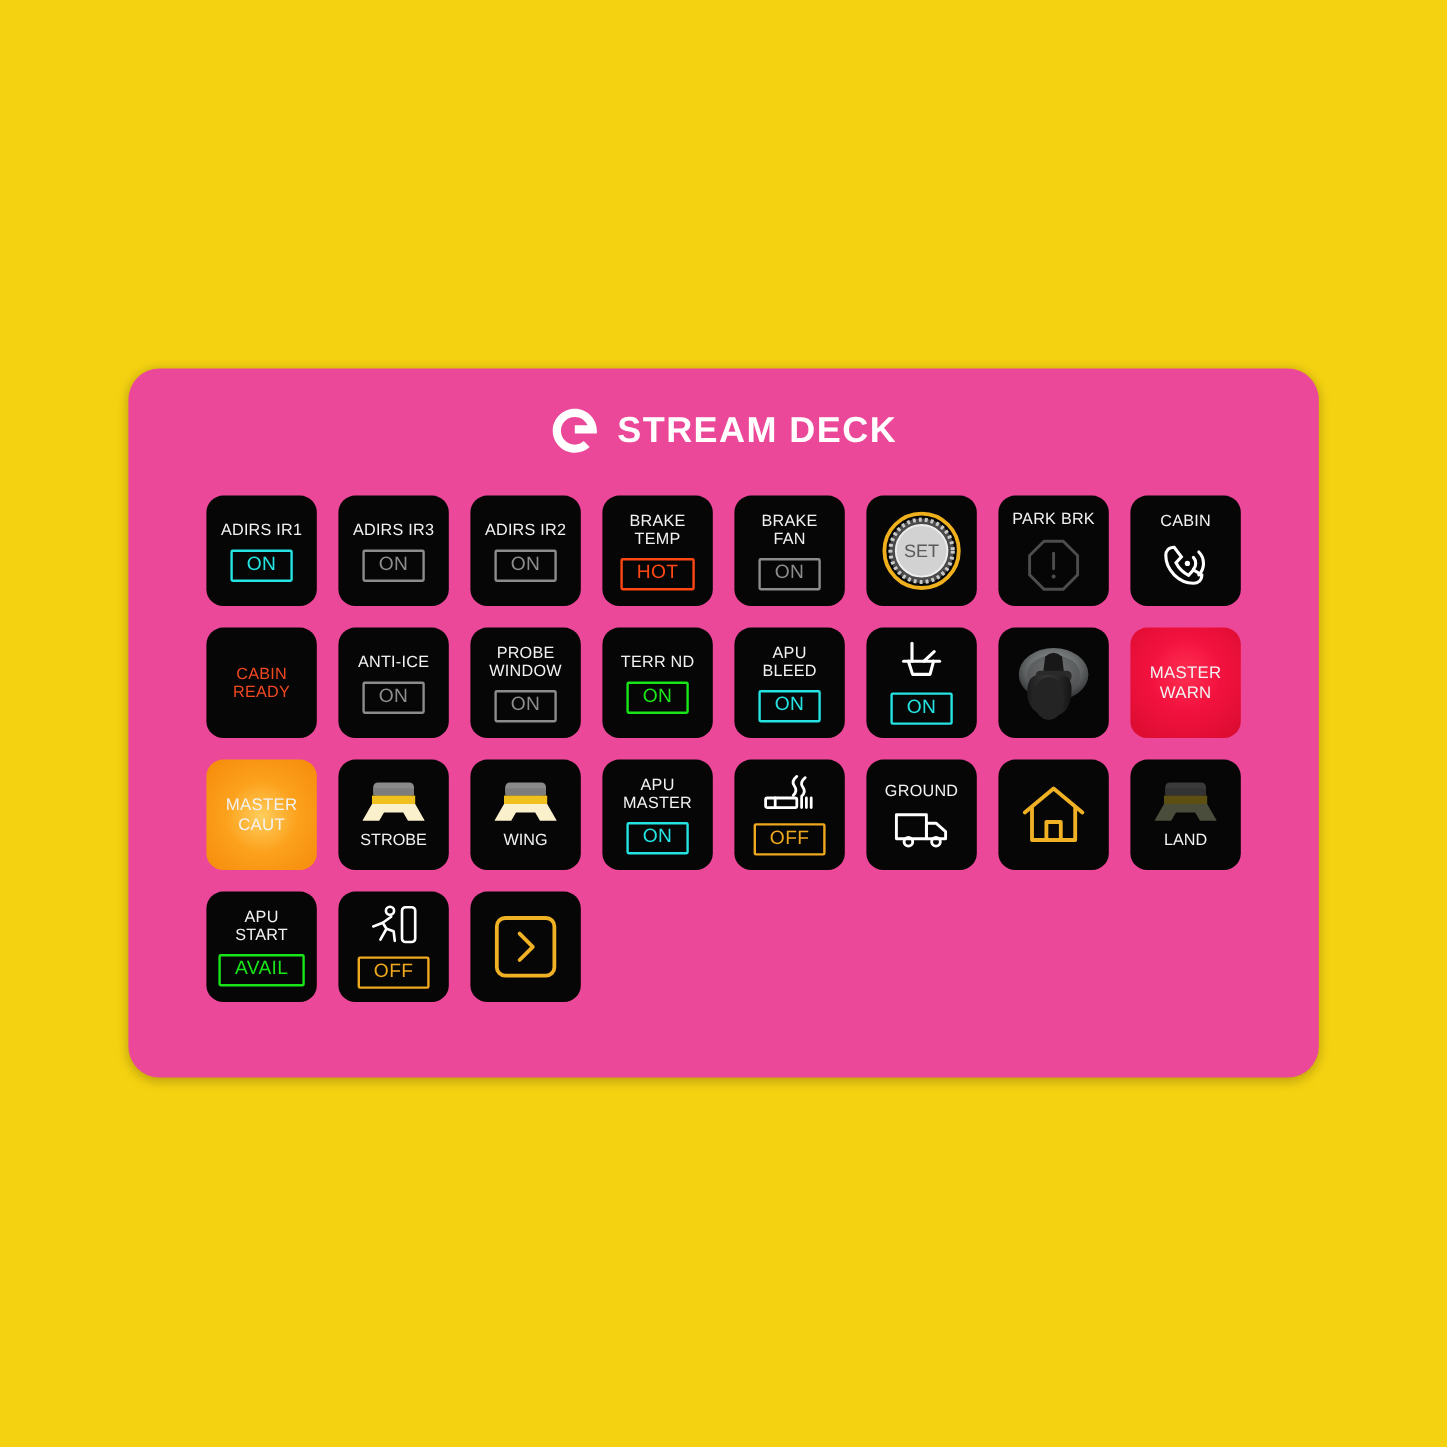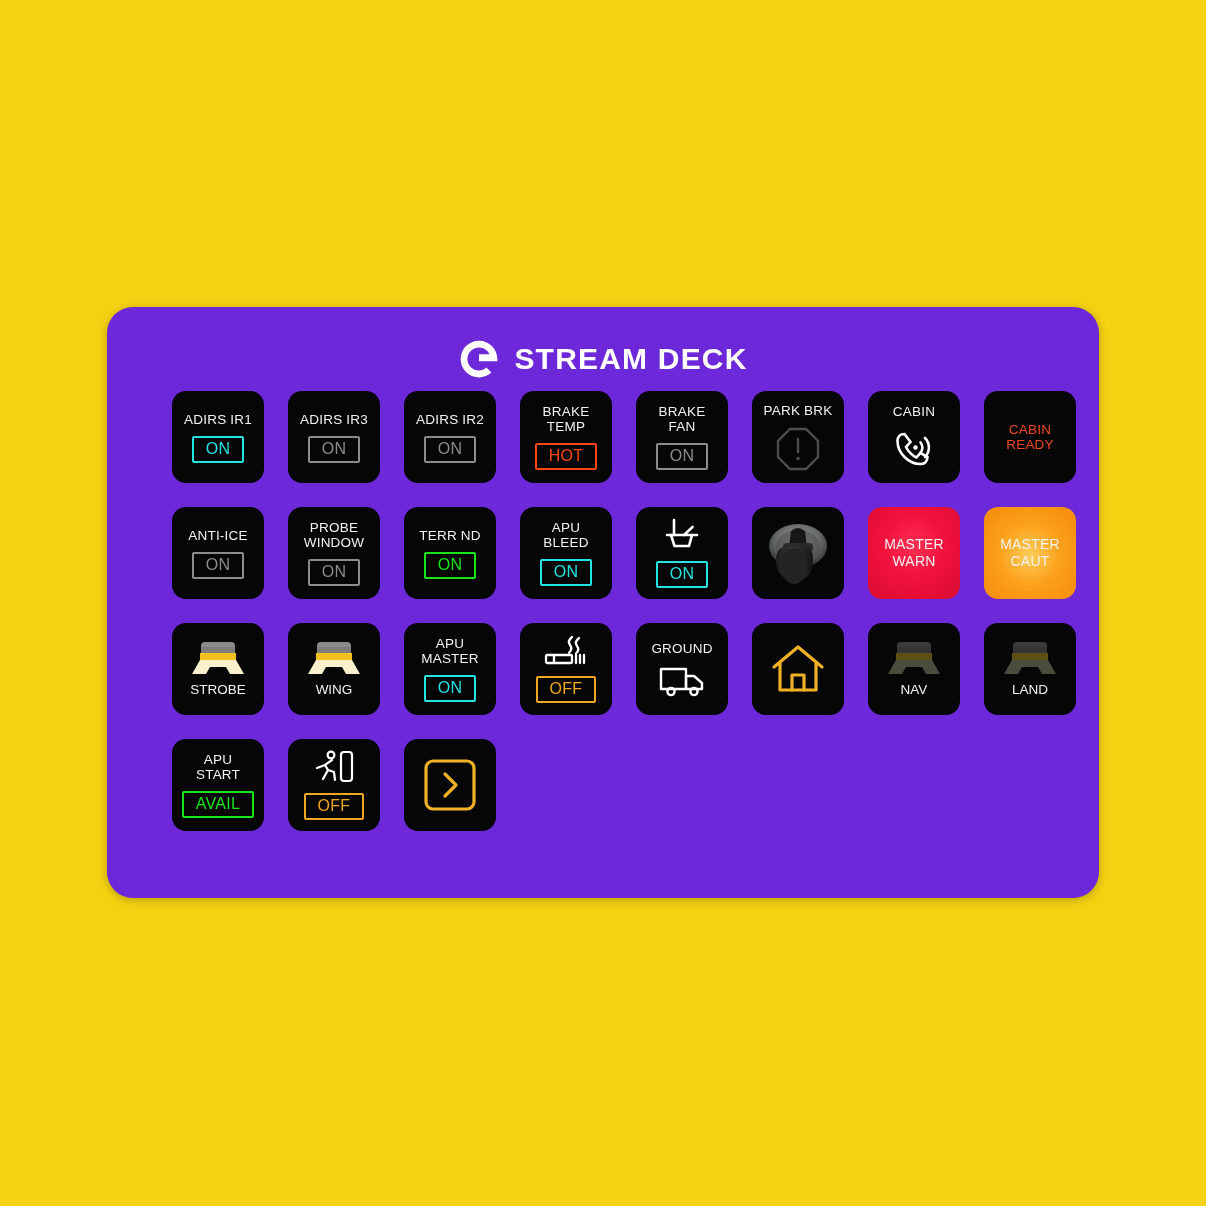--- a/index.html
+++ b/index.html
@@ -8,44 +8,44 @@
     background:#F5D211;
     font-family:"Liberation Sans", sans-serif;
     overflow:hidden;
   }
   #stage{position:relative;width:1206px;height:1206px;}
 
   
   #deck{
     position:absolute;left:107px;top:307px;
     width:992px;height:591px;
-    background:#6d28d9;
+    background:#ec4899;
     border-radius:26px;
     box-shadow:0 2px 10px rgba(0,0,0,.25);
   }
 
   
   #brand{
     position:absolute;left:0;top:31px;width:100%;
     display:flex;align-items:center;justify-content:center;gap:14px;
   }
   #brand .logo{width:42px;height:42px;display:block;}
   #brand .wordmark{
     color:#ffffff;font-size:30px;font-weight:bold;
     letter-spacing:1.2px;line-height:1;
     font-family:"Liberation Sans", sans-serif;
   }
 
   
   #grid{
-    position:absolute;left:65px;top:84px;
+    position:absolute;left:65px;top:106px;
     display:grid;
     grid-template-columns:repeat(8,92px);
     grid-template-rows:repeat(4,92px);
-    column-gap:18px;row-gap:18px;gap:24px;
+    column-gap:18px;row-gap:18px;
   }
   .key{
     position:relative;
     width:92px;height:92px;
     background:#060606;
     border-radius:14px;
     display:flex;flex-direction:column;
     align-items:center;justify-content:center;
     overflow:hidden;
     box-sizing:border-box;
@@ -137,20 +137,34 @@
             <div class="title">BRAKE
 TEMP</div>
             <div class="badge b-red">HOT</div>
           </div>
         </div>
         <div class="key">
           <div class="stack">
             <div class="title">BRAKE
 FAN</div>
             <div class="badge b-grey">ON</div>
+          </div>
+        </div>
+        <div class="key">
+          <div class="stack">
+            <div style="display: flex; align-items: center; justify-content: center;">
+              <svg class="ico" width="66" height="66" viewBox="0 0 66 66">
+        <circle cx="33" cy="33" r="31" fill="none" stroke="#F0B01E" stroke-width="3.2"></circle>
+        <circle cx="33" cy="33" r="27" fill="#4a4a4a"></circle>
+        <circle cx="33" cy="33" r="26" fill="none" stroke="#c9c9c9" stroke-width="3.4" stroke-dasharray="2.4 2.6"></circle>
+        <circle cx="33" cy="33" r="21.5" fill="#d2d2d2"></circle>
+        <circle cx="33" cy="33" r="21.5" fill="none" stroke="#ededed" stroke-width="1.6"></circle>
+        <text x="33" y="38.5" text-anchor="middle" font-family="Liberation Sans, sans-serif" font-size="15" fill="#5a5a5a">SET</text>
+      </svg>
+            </div>
           </div>
         </div>
         <div class="key">
           <div class="stack">
             <div class="title">PARK BRK</div>
             <div style="display: flex; align-items: center; justify-content: center;">
               <svg class="ico" width="44" height="44" viewBox="0 0 44 44" fill="none" stroke="#4d4d4d" stroke-width="2.4">
         <path d="M14 2 H30 L42 14 V30 L30 42 H14 L2 30 V14 Z"></path>
         <path d="M22 12 V25" stroke-linecap="round"></path>
         <circle cx="22" cy="31.5" r="1.7" fill="#4d4d4d" stroke="none"></circle>
@@ -325,31 +339,20 @@
           </div>
         </div>
         <div class="key">
           <div class="stack tight">
             <svg class="lamp" viewBox="0 0 52 34">
       <rect x="9" y="1" width="34" height="11" rx="4" fill="#3a3a3a"></rect>
       <rect x="9" y="6" width="34" height="6" fill="#333333"></rect>
       <rect x="8" y="12" width="36" height="7" fill="#5d4f12"></rect>
       <path d="M8 19 H44 L52 33 H38 L34 26 H18 L14 33 H0 Z" fill="#4a4c3c"></path>
     </svg>
-            <div class="caption">NAV</div>
-          </div>
-        </div>
-        <div class="key">
-          <div class="stack tight">
-            <svg class="lamp" viewBox="0 0 52 34">
-      <rect x="9" y="1" width="34" height="11" rx="4" fill="#3a3a3a"></rect>
-      <rect x="9" y="6" width="34" height="6" fill="#333333"></rect>
-      <rect x="8" y="12" width="36" height="7" fill="#5d4f12"></rect>
-      <path d="M8 19 H44 L52 33 H38 L34 26 H18 L14 33 H0 Z" fill="#4a4c3c"></path>
-    </svg>
             <div class="caption">LAND</div>
           </div>
         </div>
         <div class="key">
           <div class="stack">
             <div class="title">APU
 START</div>
             <div class="badge b-green">AVAIL</div>
           </div>
         </div>

